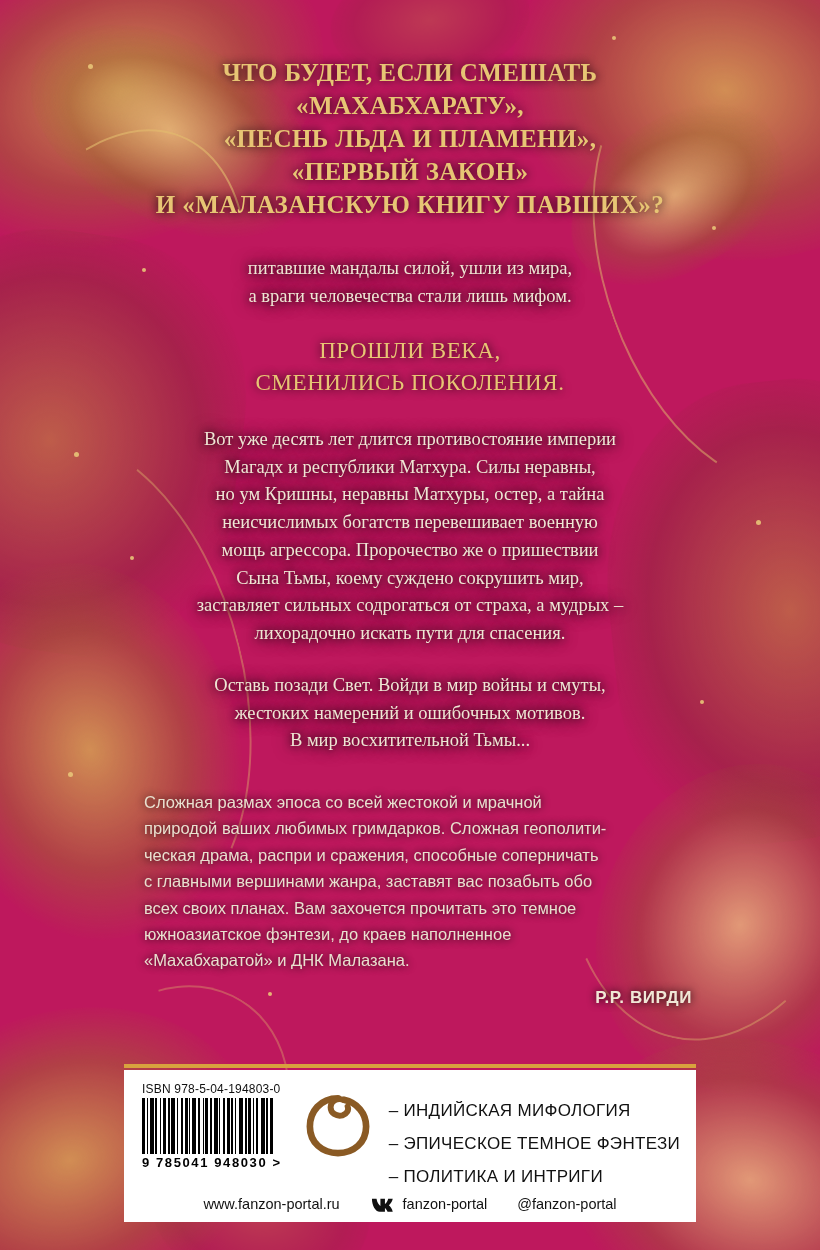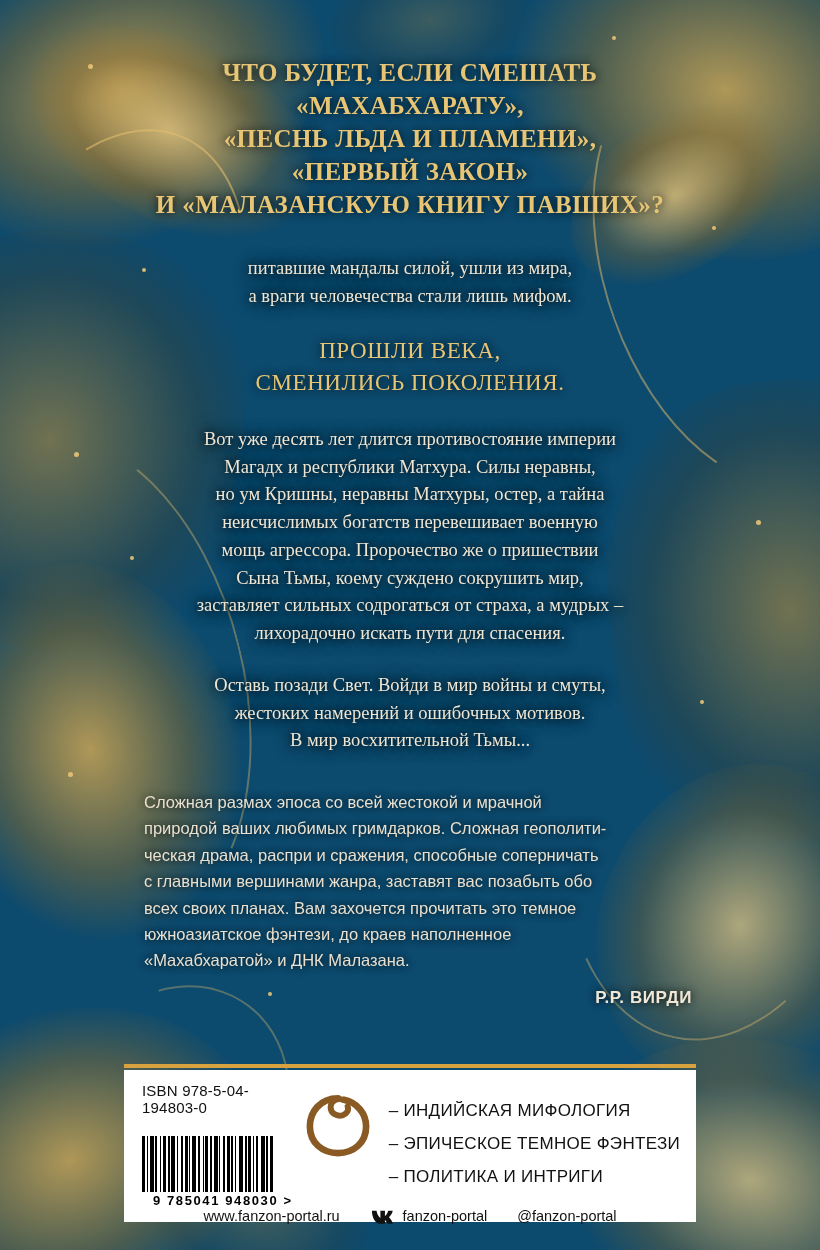--- a/index.html
+++ b/index.html
@@ -11,21 +11,21 @@
     width: 820px;
     height: 1250px;
     position: relative;
     overflow: hidden;
     font-family: "Liberation Sans", sans-serif;
   }
 
   #cover {
     position: absolute;
     inset: 0;
-    background: #0c4a6e;
+    background: #be185d;
     overflow: hidden;
   }
 
   
   .smoke {
     position: absolute;
     pointer-events: none;
     filter: blur(0.4px);
     opacity: 0.95;
   }
@@ -165,44 +165,44 @@
   }
   .footer-top {
     display: flex;
     align-items: flex-start;
     flex: 1;
   }
 
   .isbn-block { width: 200px; }
   .isbn-text {
     font-family: "Liberation Sans", sans-serif;
-    font-size: 15px;
+    font-size: 12px;
     color: #111;
-    margin: 2px 0 20px 2px;
+    margin: 2px 0 2px 2px;
     letter-spacing: 0.2px;
   }
   .barcode {
     height: 56px;
     display: flex;
     align-items: flex-end;
     gap: 0;
     margin-left: 2px;
   }
   .barcode i {
     display: block;
     background: #000;
     height: 100%;
   }
   .barcode-digits {
     font-family: "Liberation Sans", sans-serif;
     font-size: 13px;
     font-weight: bold;
     color: #000;
     letter-spacing: 1.6px;
-    margin: 1px 0 0 13px;
+    margin: 1px 0 0 2px;
   }
 
   .logo-block {
     width: 112px;
     display: flex;
     align-items: center;
     justify-content: center;
     padding-top: 8px;
   }
   .fanzon-mark { width: 74px; height: 74px; }

